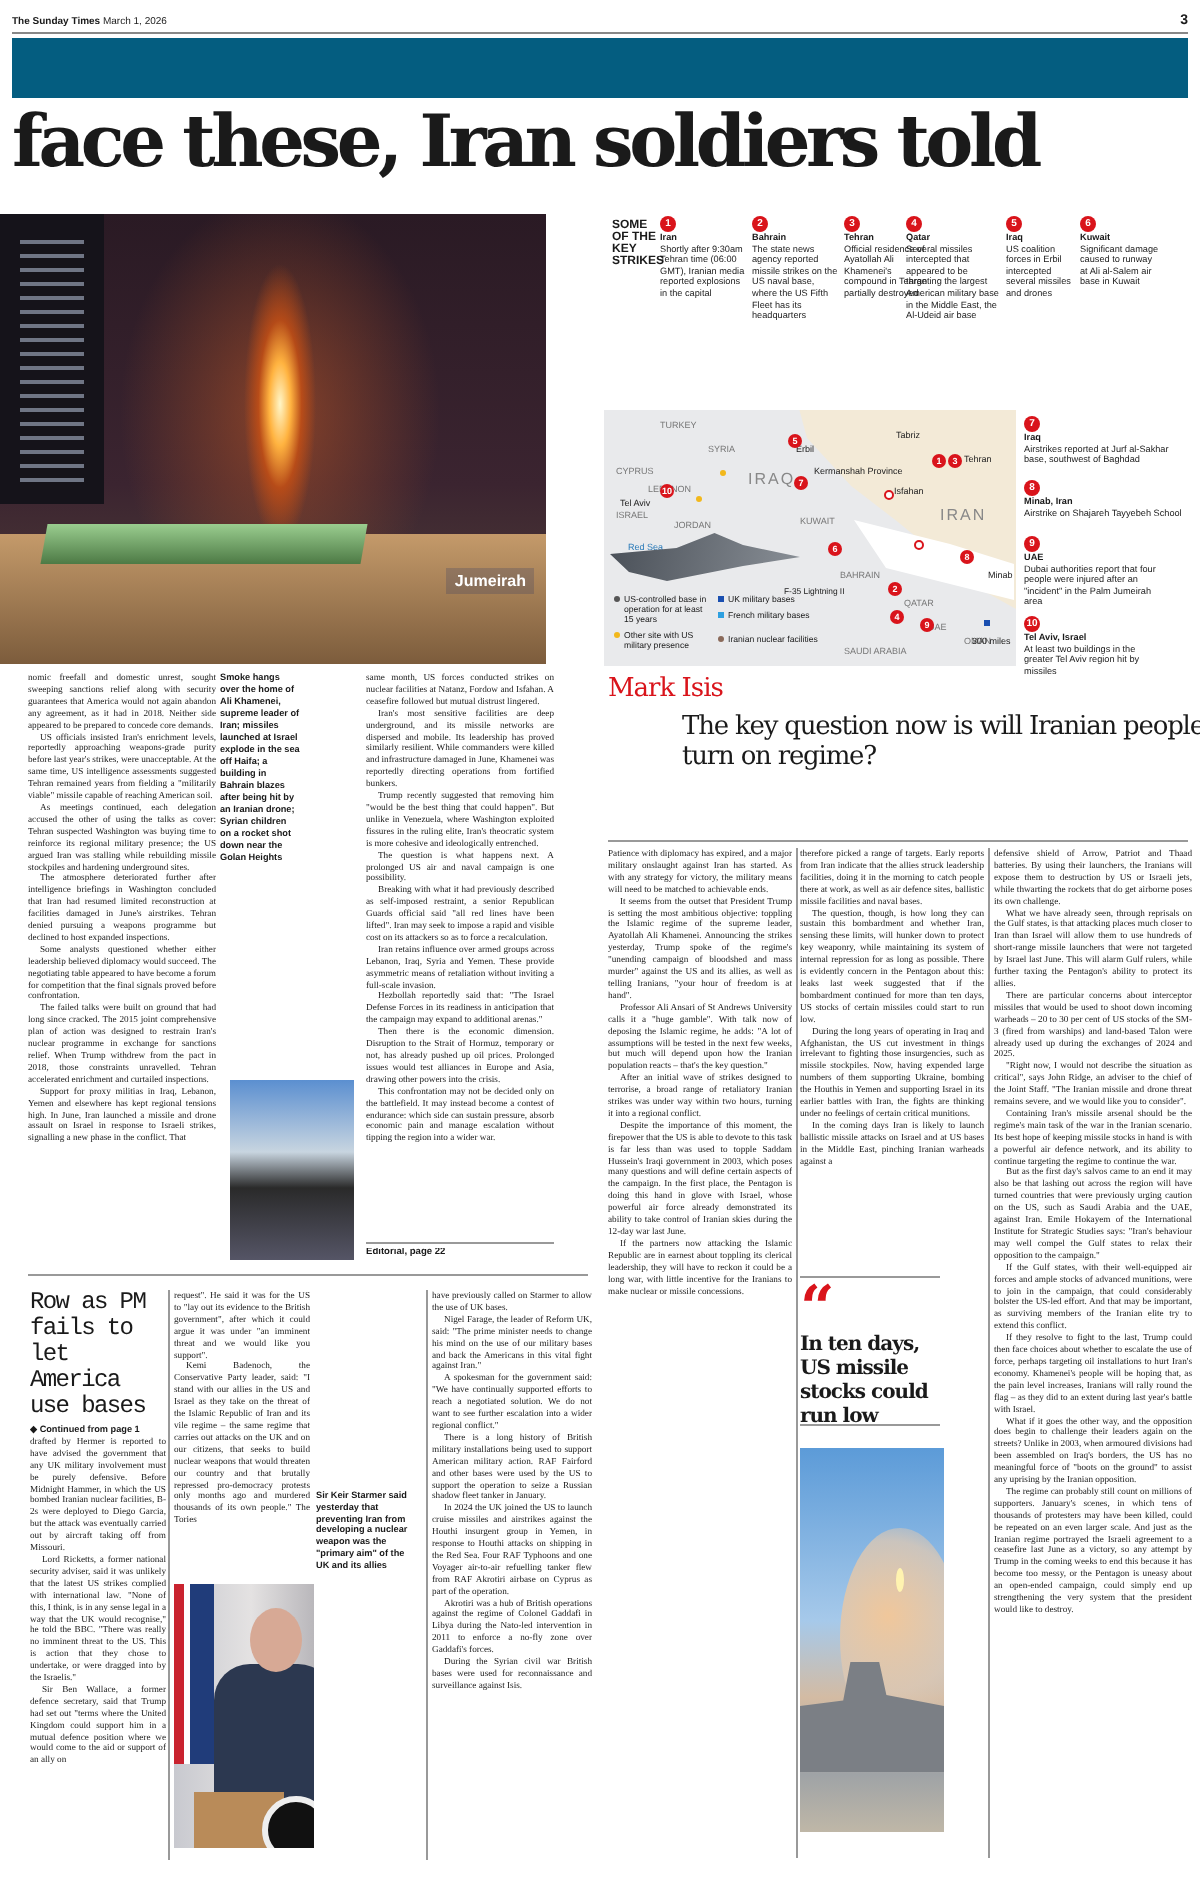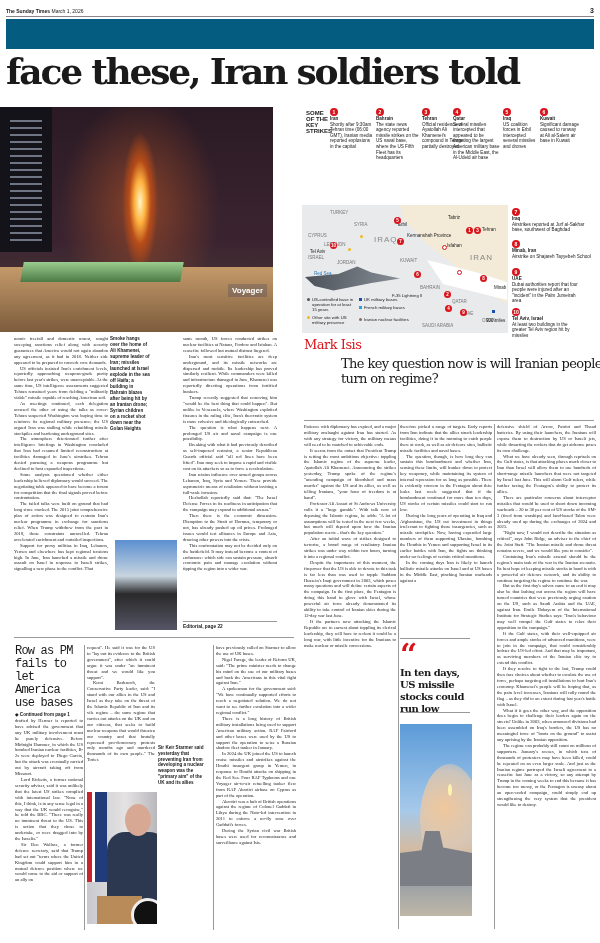--- a/index.html
+++ b/index.html
@@ -81,21 +81,21 @@
   <span><b>The Sunday Times</b> <span>March 1, 2026</span></span>
   <span class="pg">3</span>
 </div>
 <div class="band"></div>
 <div class="headline">face these, Iran soldiers told</div>
 
 <div class="photo-fire">
   <div class="tower"></div>
   <div class="mall"></div>
   <div class="glass"></div>
-  <div class="sign"><span>Voyager</span></div>
+  <div class="sign"><span>Jumeirah</span></div>
 </div>
 
 <div class="caption-fire" style="top:336px;left:110px;width:40px;">Smoke hangs over the home of Ali Khamenei, supreme leader of Iran; missiles launched at Israel explode in the sea off Haifa; a building in Bahrain blazes after being hit by an Iranian drone; Syrian children on a rocket shot down near the Golan Heights</div>
 
 <div class="col" style="top:336px;left:14px;width:94px;height:298px;">
   <p class="first">nomic freefall and domestic unrest, sought sweeping sanctions relief along with security guarantees that America would not again abandon any agreement, as it had in 2018. Neither side appeared to be prepared to concede core demands.</p>
   <p>US officials insisted Iran's enrichment levels, reportedly approaching weapons-grade purity before last year's strikes, were unacceptable. At the same time, US intelligence assessments suggested Tehran remained years from fielding a "militarily viable" missile capable of reaching American soil.</p>
   <p>As meetings continued, each delegation accused the other of using the talks as cover: Tehran suspected Washington was buying time to reinforce its regional military presence; the US argued Iran was stalling while rebuilding missile stockpiles and hardening underground sites.</p>
   <p>The atmosphere deteriorated further after intelligence briefings in Washington concluded that Iran had resumed limited reconstruction at facilities damaged in June's airstrikes. Tehran denied pursuing a weapons programme but declined to host expanded inspections.</p>
   <p>Some analysts questioned whether either leadership believed diplomacy would succeed. The negotiating table appeared to have become a forum for competition that the final signals proved before confrontation.</p>

